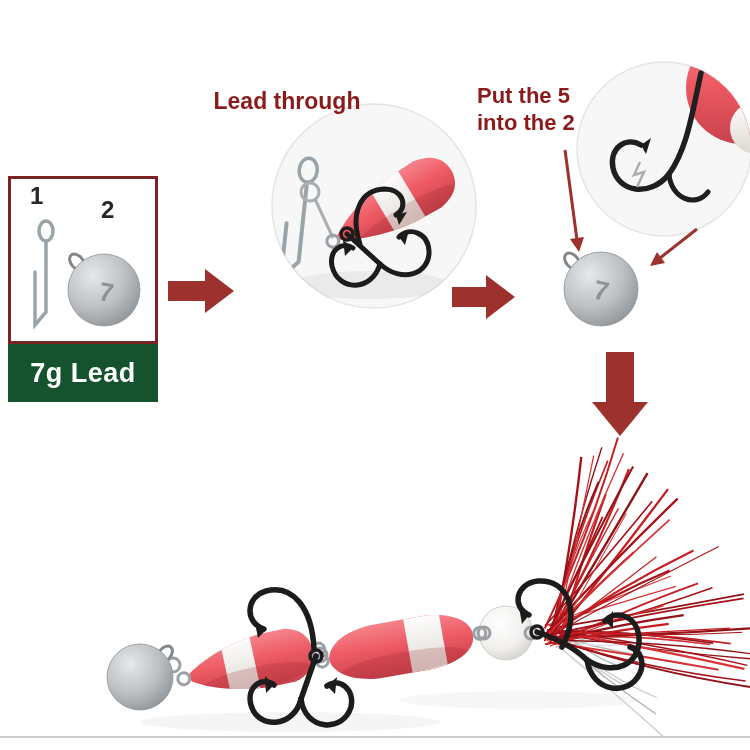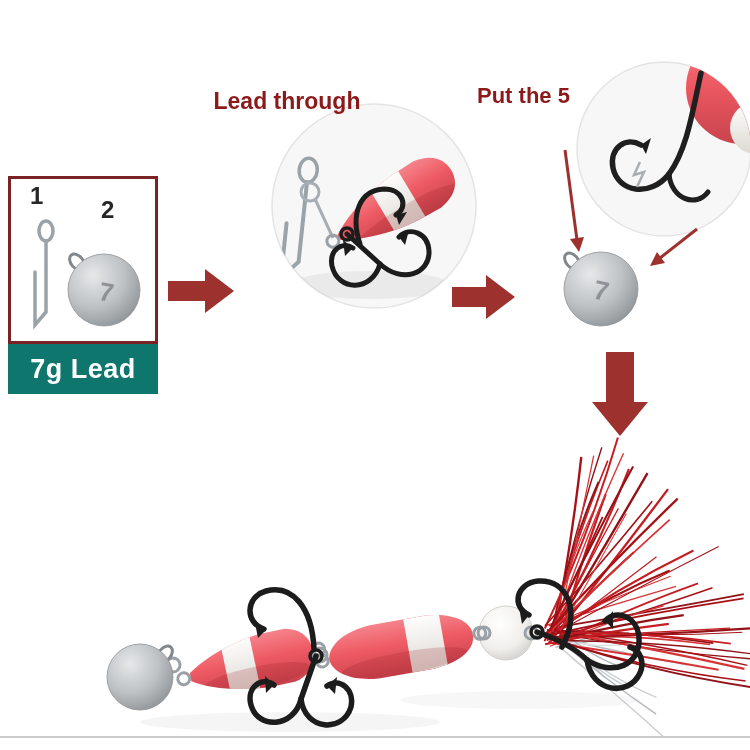--- a/index.html
+++ b/index.html
@@ -12,22 +12,22 @@
   #pass-through{left:198px;top:88px;width:178px;font-size:23px;text-align:center;}
   #put-into{left:477px;top:82px;font-size:22px;line-height:27px;text-align:left;}
   .legend-box{
     position:absolute;z-index:2;left:8px;top:176px;width:150px;height:168px;
     border:3px solid #7a2323;box-sizing:border-box;background:transparent;
   }
   .legend-num{position:absolute;z-index:3;font-size:24px;font-weight:bold;color:#262626;}
   #num1{left:30px;top:182px;}
   #num2{left:101px;top:196px;}
   .banner{
-    position:absolute;z-index:3;left:8px;top:344px;width:150px;height:50px;
-    background:#0f766e;color:#ffffff;font-size:27px;font-weight:bold;
+    position:absolute;z-index:3;left:8px;top:344px;width:150px;height:58px;
+    background:#14532d;color:#ffffff;font-size:27px;font-weight:bold;
     display:flex;align-items:center;justify-content:center;letter-spacing:0.5px;
   }
   svg text{font-family:"Liberation Sans",sans-serif;}
 </style>
 </head>
 <body>
 
 <div class="stage">
 
   <svg class="canvas" width="750" height="750" viewBox="0 0 750 750">
@@ -273,15 +273,16 @@
   </svg>
 
   <div class="legend-box"></div>
   <div class="legend-num" id="num1">1</div>
   <div class="legend-num" id="num2">2</div>
   <div class="banner">7g Lead</div>
 
   <div class="txt" id="pass-through">Lead through</div>
   <div class="txt" id="put-into">
     <div>Put the 5</div>
+    <div>into the 2</div>
   </div>
 
 </div>
 
 </body></html>

